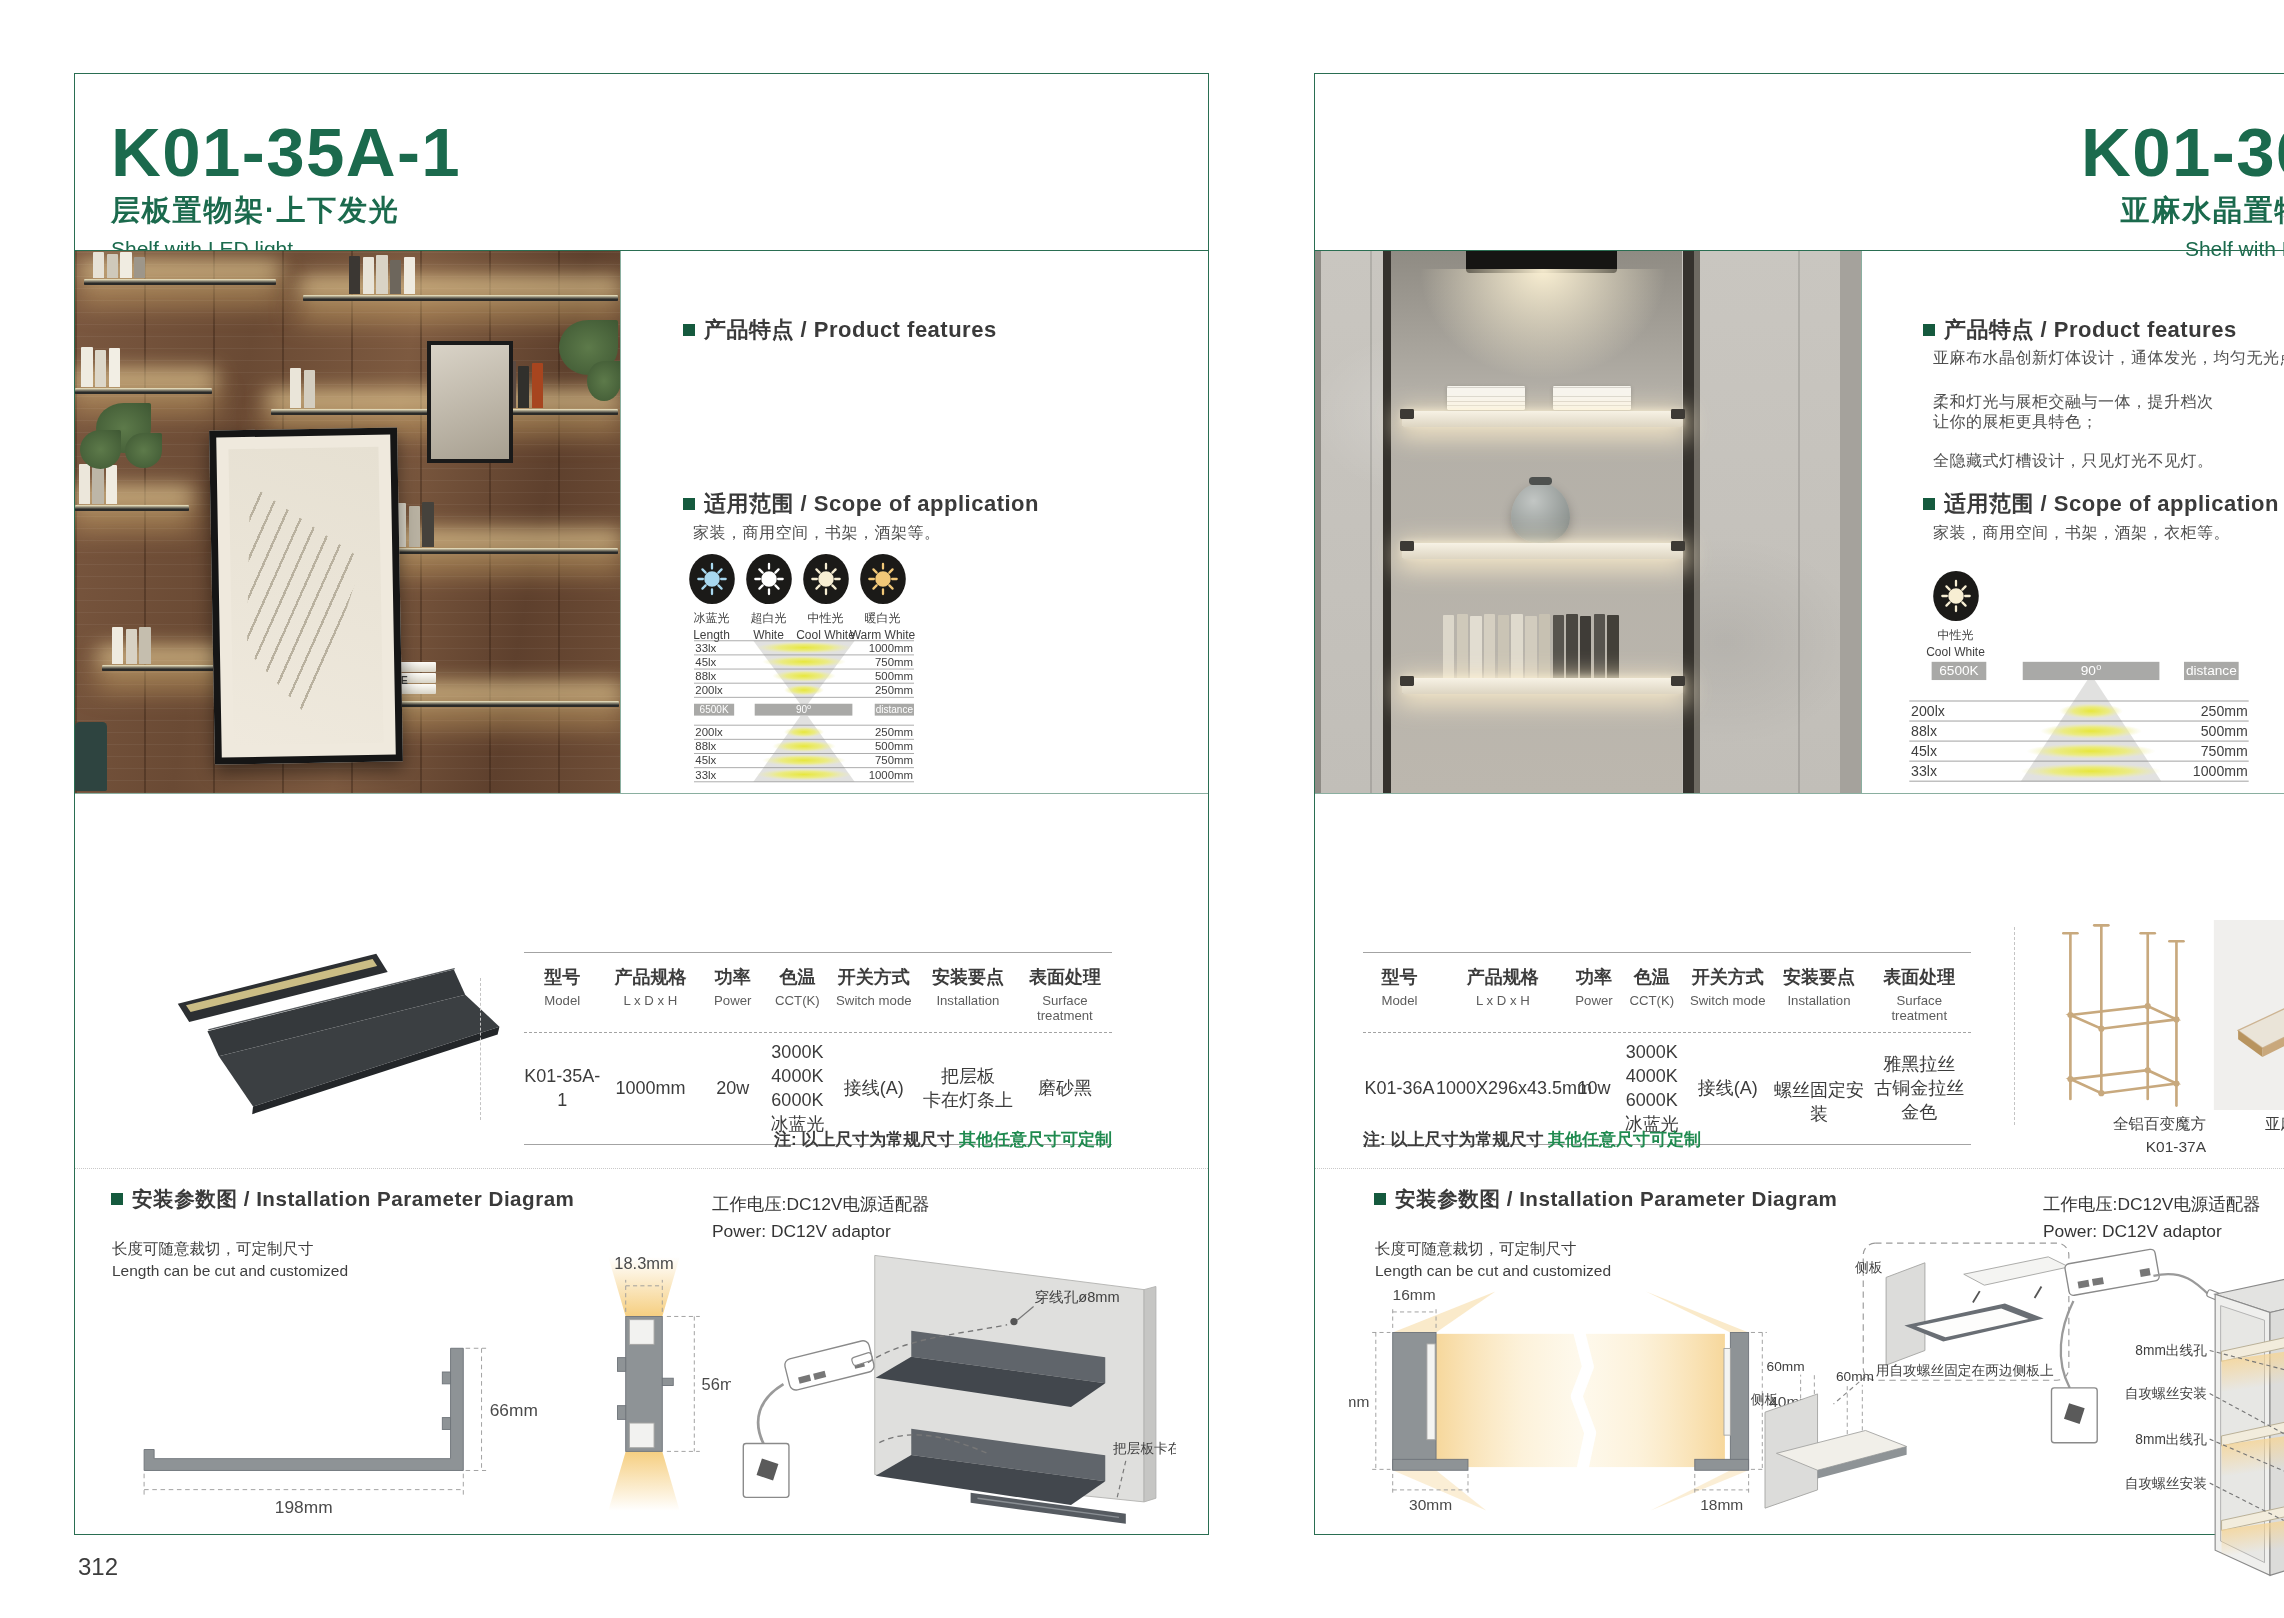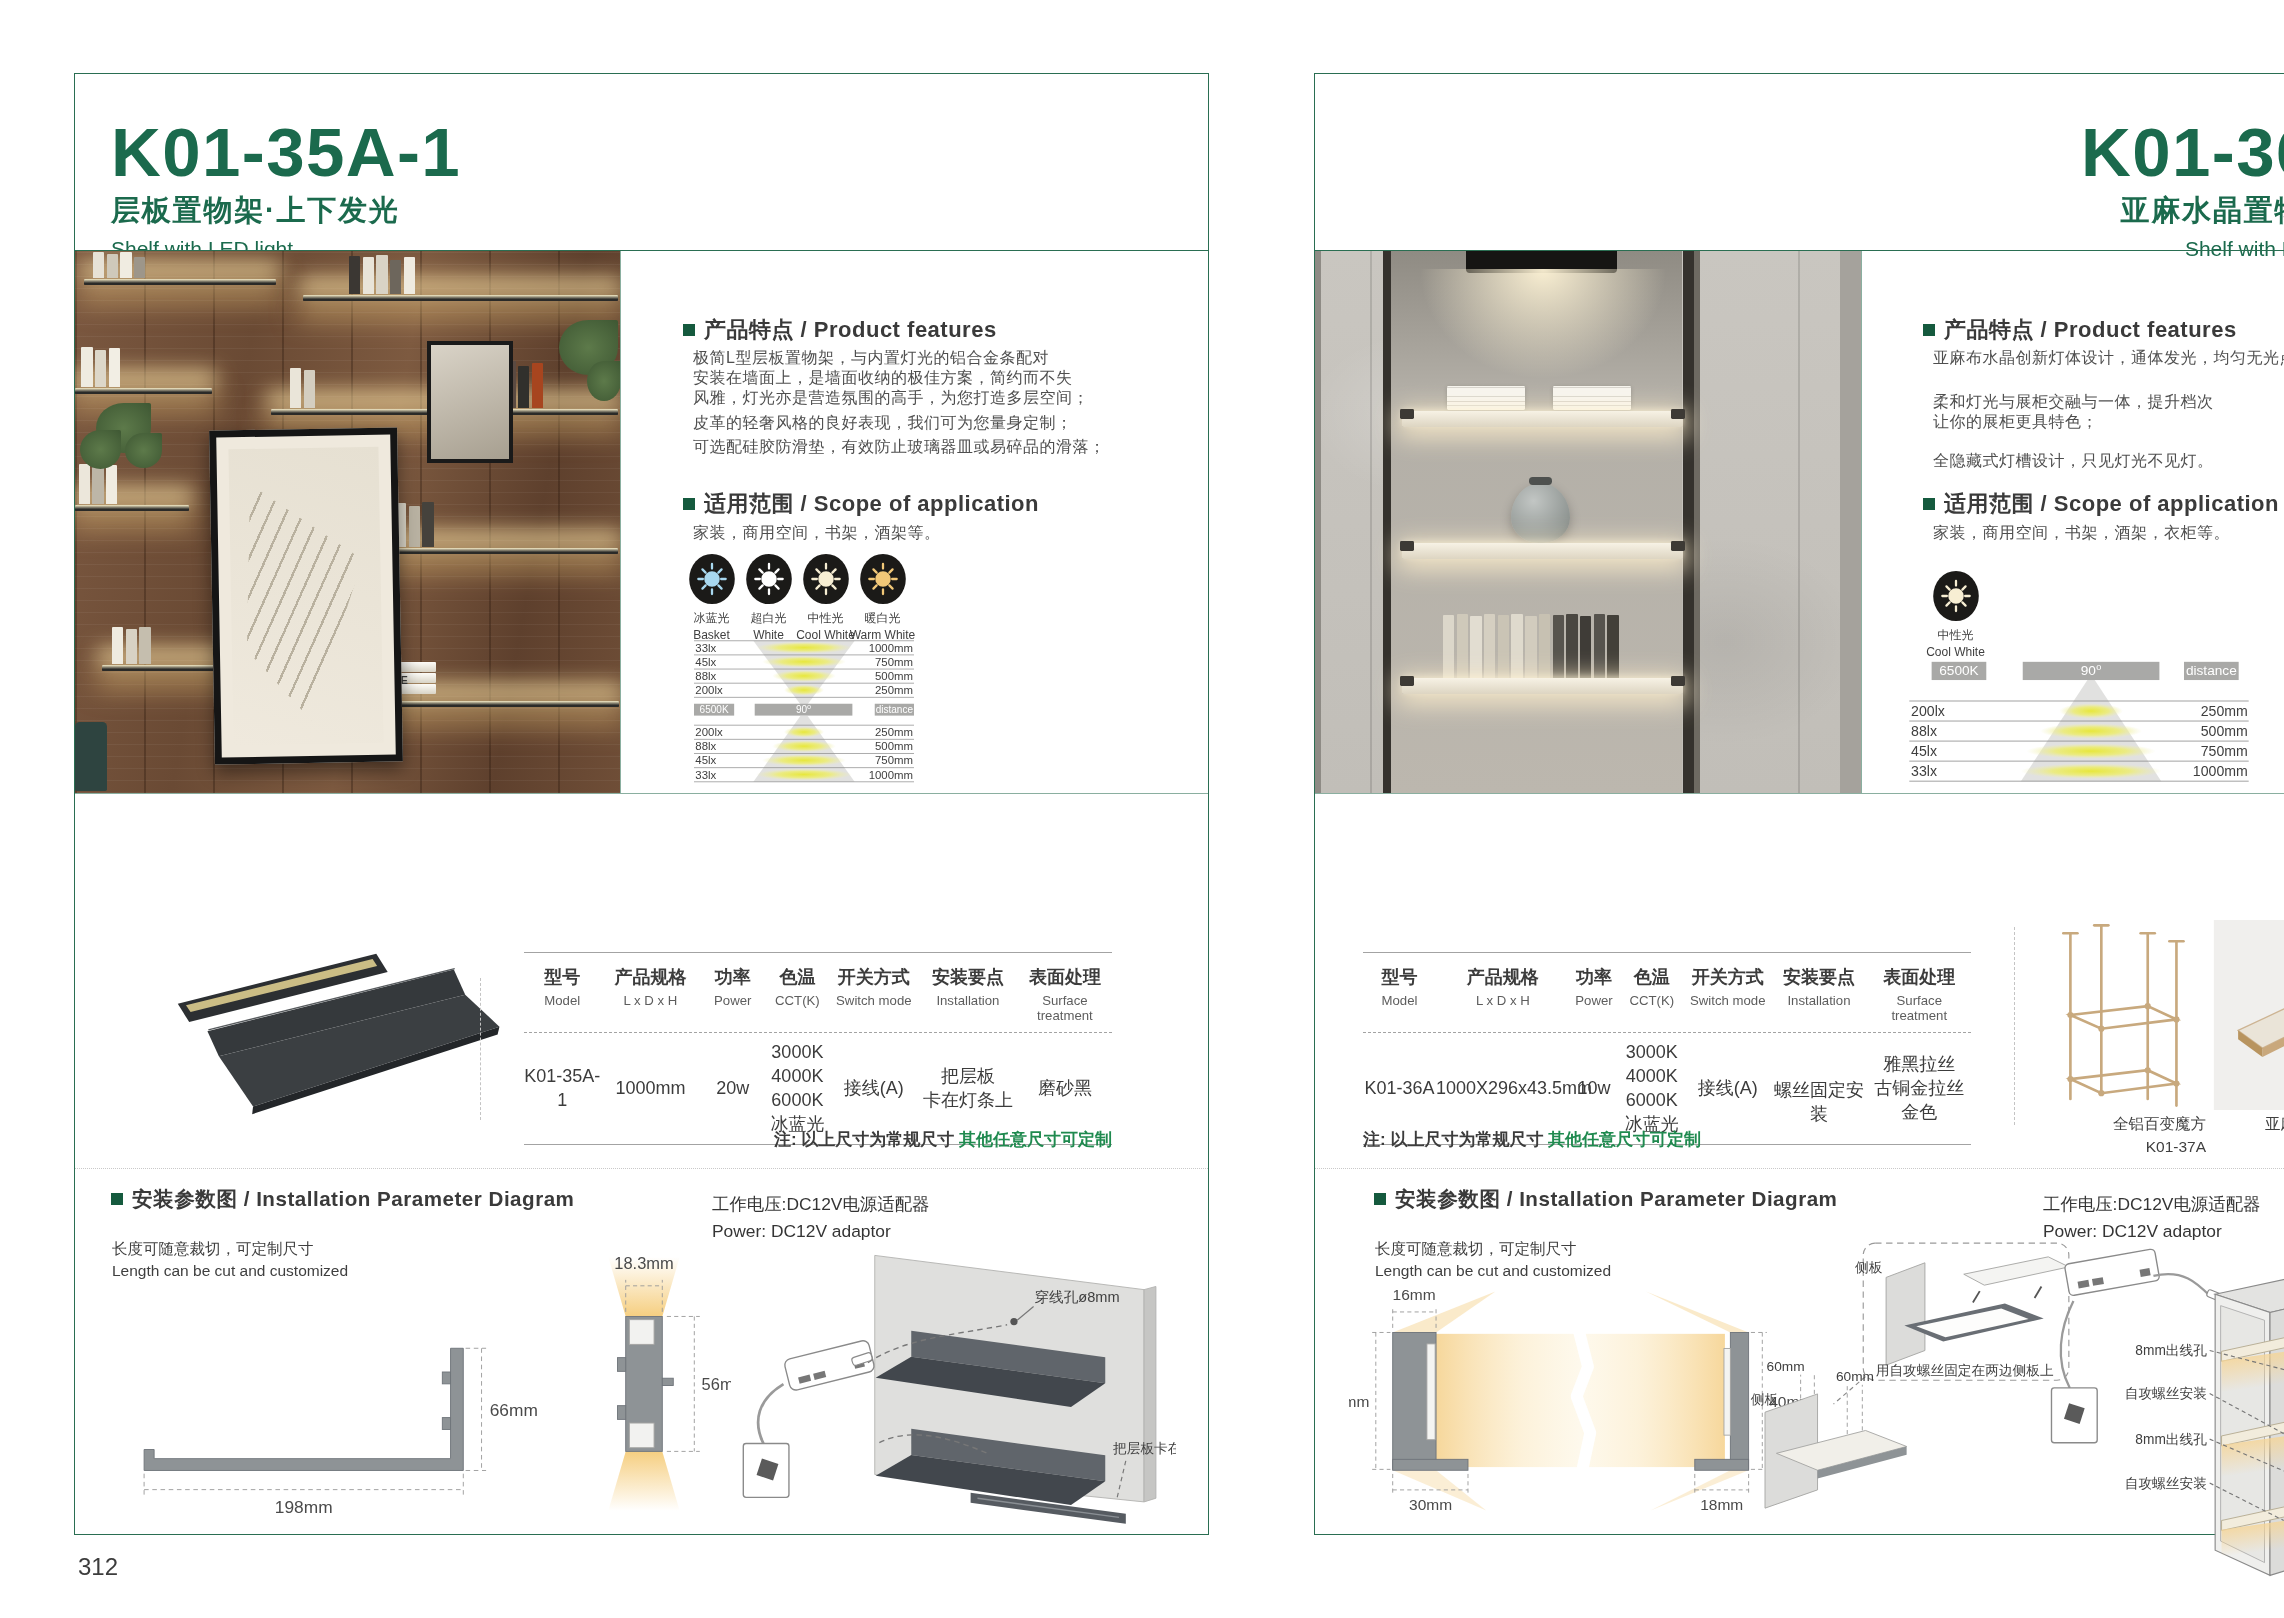--- a/index.html
+++ b/index.html
@@ -192,27 +192,20 @@
       <div class="abs" style="left:0px;top:471px;width:32px;height:69px;background:#2e4440;border-radius:4.6px 4.6px 1.8px 1.8px;"></div>
     </div>
   </div>
   <div class="photo-v" style="left:545px;"></div>
   <div class="hr-photo"></div>
 
   <div class="sec-head" style="left:608px;top:241px;">
     <div class="sq"></div>
     <div class="sec-title">产品特点 / Product features</div>
   </div>
-  <div class="abs body-text" style="left:618px;top:274px;width:498px;">
-    <div>极简L型层板置物架，与内置灯光的铝合金条配对</div>
-    <div>安装在墙面上，是墙面收纳的极佳方案，简约而不失</div>
-    <div>风雅，灯光亦是营造氛围的高手，为您打造多层空间；</div>
-    <div style="margin-top:4.6px;">皮革的轻奢风格的良好表现，我们可为您量身定制；</div>
-    <div style="margin-top:4.6px;">可选配硅胶防滑垫，有效防止玻璃器皿或易碎品的滑落；</div>
-  </div>
 
   <div class="sec-head" style="left:608px;top:415px;">
     <div class="sq"></div>
     <div class="sec-title">适用范围 / Scope of application</div>
   </div>
   <div class="abs body-text" style="left:618px;top:449px;width:484px;">家装，商用空间，书架，酒架等。</div>
 
   <div class="abs" style="left:608px;top:479px;display:flex;">
     <div class="licon">
       <svg width="48" height="52" viewBox="0 0 104 114">
@@ -223,21 +216,21 @@
             <line x1="52" y1="80" x2="52" y2="90"></line>
           <line x1="22" y1="57" x2="32" y2="57"></line>
             <line x1="72" y1="57" x2="82" y2="57"></line>
           <line x1="31" y1="36" x2="38" y2="43"></line>
             <line x1="66" y1="71" x2="73" y2="78"></line>
           <line x1="31" y1="78" x2="38" y2="71"></line>
             <line x1="66" y1="43" x2="73" y2="36"></line>
         </g>
       </svg>
       <div class="cn">冰蓝光</div>
-      <div class="en">Basket</div>
+      <div class="en">Length</div>
     </div>
     <div class="licon">
       <svg width="48" height="52" viewBox="0 0 104 114">
           <ellipse cx="52" cy="57" rx="50" ry="55" fill="#1b1a18"></ellipse>
         <circle cx="52" cy="57" r="17" fill="#ffffff"></circle>
         <g stroke-width="5" stroke-linecap="round" stroke="#ffffff">
           <line x1="52" y1="24" x2="52" y2="34"></line>
             <line x1="52" y1="80" x2="52" y2="90"></line>
           <line x1="22" y1="57" x2="32" y2="57"></line>
             <line x1="72" y1="57" x2="82" y2="57"></line>

